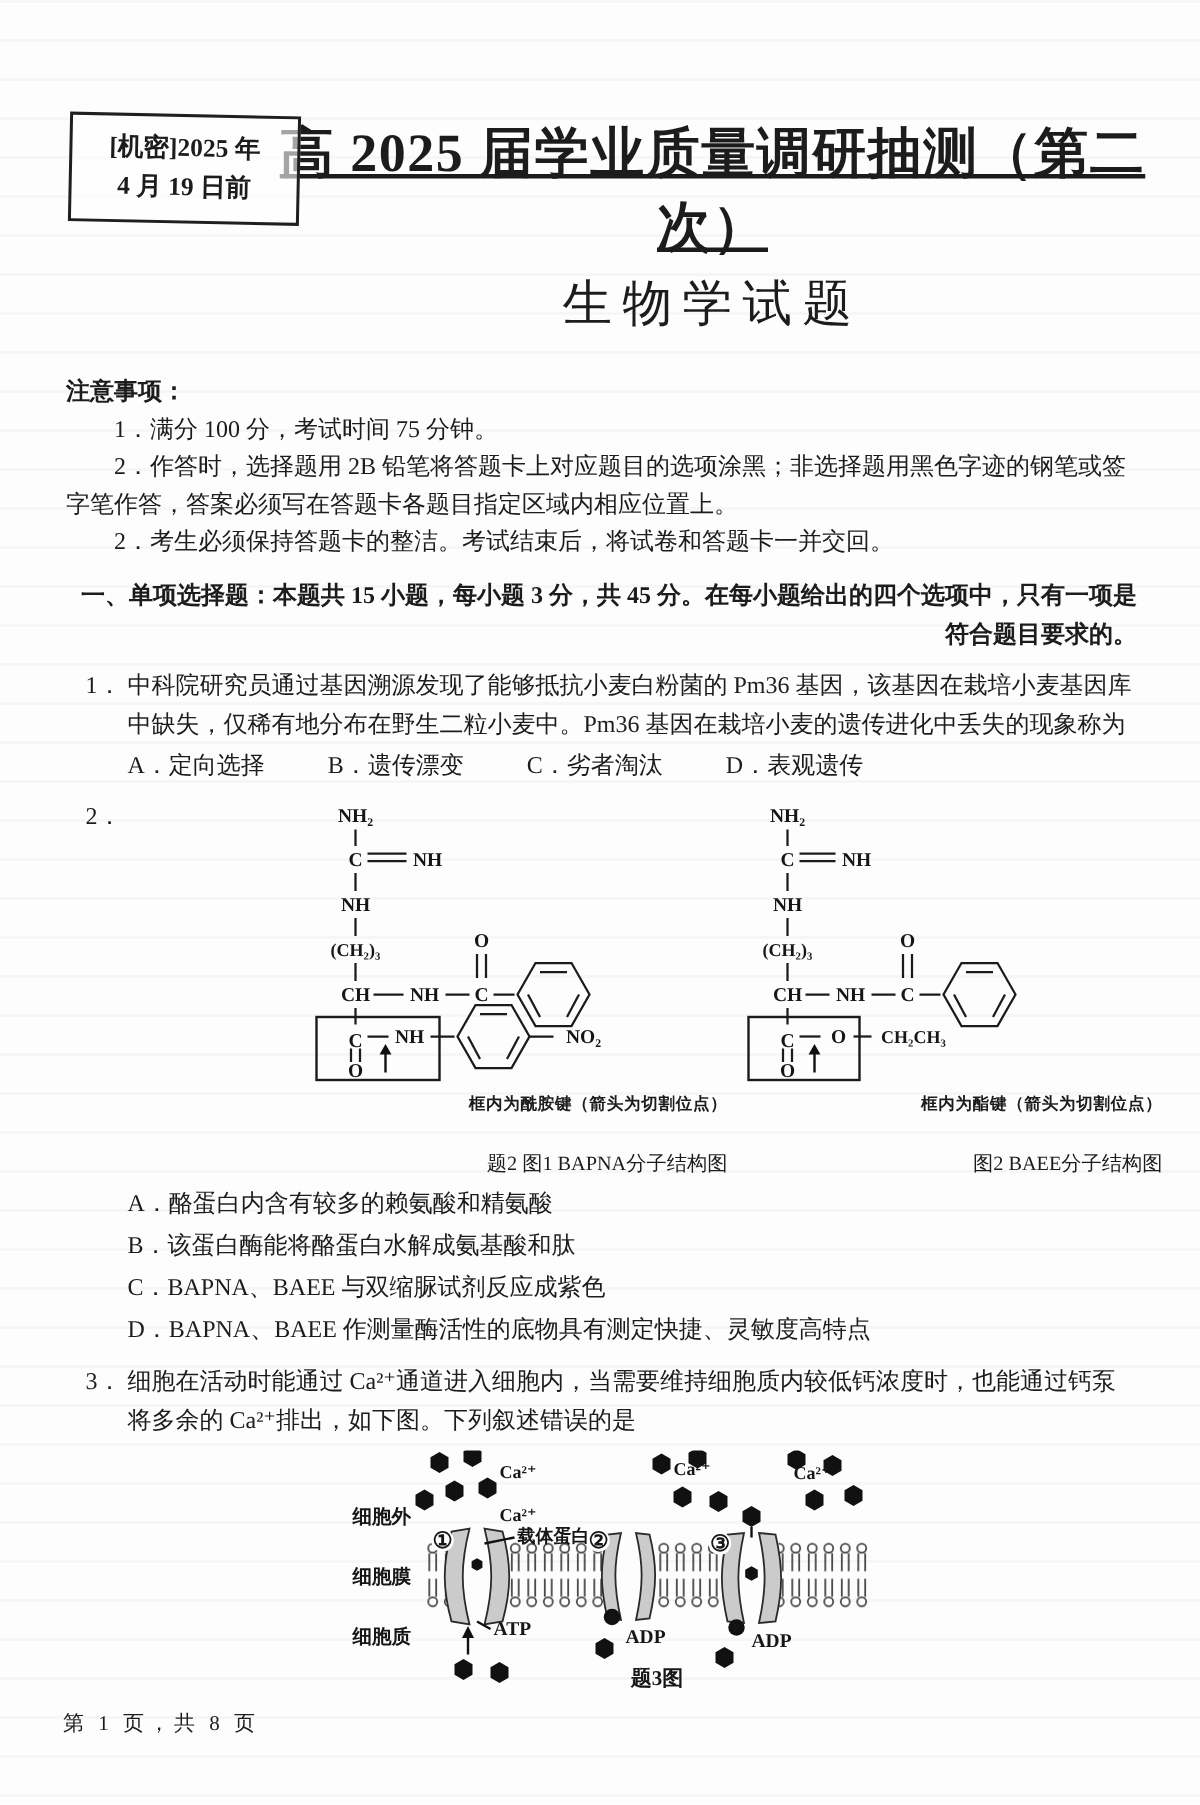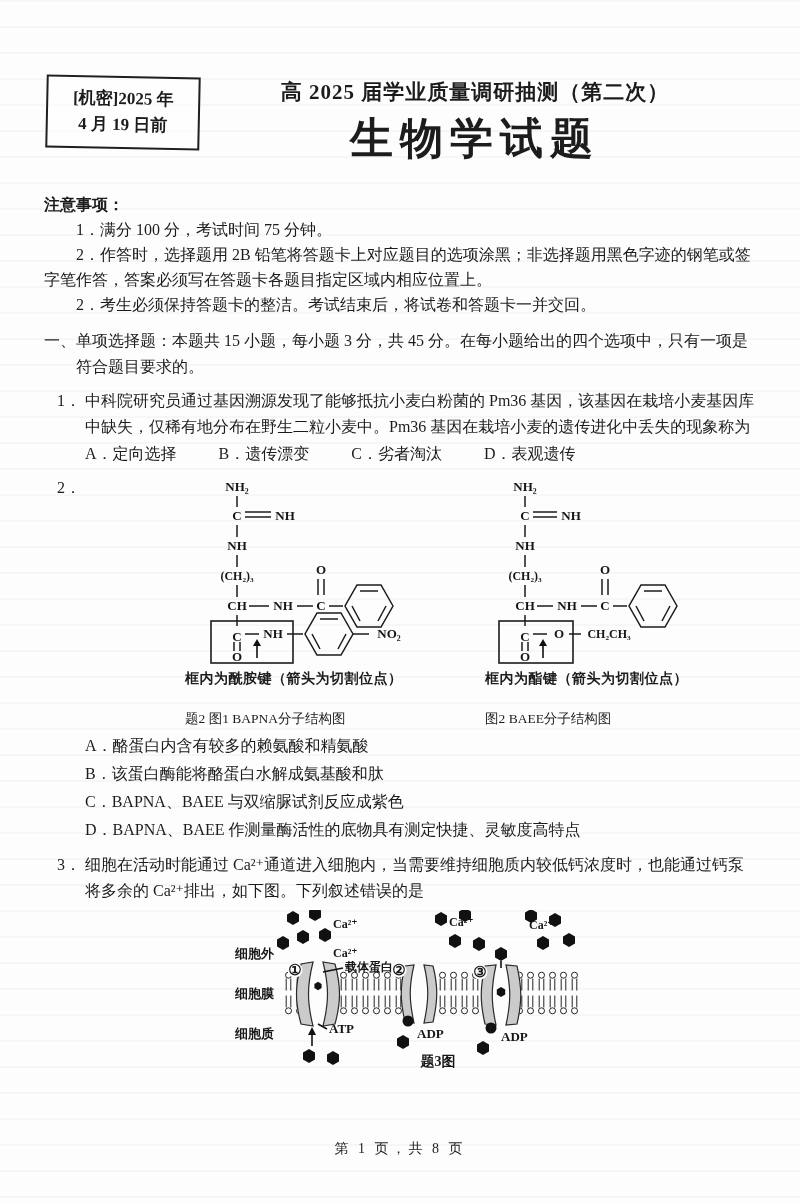--- a/index.html
+++ b/index.html
@@ -13,40 +13,40 @@
     overflow:hidden;
   }
   .header{position:relative;padding-top:78px;}
   .secrecy-box{
     position:absolute;left:46px;top:76px;width:142px;
     border:2.5px solid #1f1f1f;padding:8px 4px;
     text-align:center;font-size:17px;font-weight:bold;line-height:1.55;
     transform:rotate(1.2deg);background:rgba(255,255,255,0.6);
   }
   .titles{margin-left:150px;text-align:center;}
-  .exam-title{margin:0;font-size:21px;font-weight:bold;letter-spacing:1px;}
-  .exam-subtitle{margin:4px 0 0 0;font-size:43px;font-weight:bold;letter-spacing:7px;}
+  .exam-title{margin:0;font-size:36px;font-weight:bold;letter-spacing:1px;text-decoration:underline;}
+  .exam-subtitle{margin:4px 0 0 0;font-size:33px;font-weight:normal;letter-spacing:7px;}
   .content{padding:0 42px 0 44px;font-size:16px;line-height:25px;}
   .notice{margin-top:24px;}
   .notice-heading{font-weight:bold;}
   .notice p{margin:0;text-indent:2em;}
   .section-heading{
-    margin:11px 0 0 0;font-weight:normal;line-height:26px;
-    padding-left:2em;text-indent:-2em;
+    margin:11px 0 0 0;font-weight:bold;line-height:26px;
+    padding-left:2em;text-indent:-2em;text-align:right;
   }
   .question{position:relative;padding-left:41px;margin-top:8px;line-height:26px;}
   .qnum{position:absolute;left:13px;top:0;}
   .opts-row{display:flex;gap:42px;margin-top:1px;}
   .opts-col div{line-height:28px;}
   .chem-figs{display:flex;gap:0;margin:4px 0 0 100px;}
-  .chem-fig{text-align:left;}
-  .fig-note{font-size:14px;font-weight:bold;margin-top:1px;letter-spacing:0.5px;}
+  .chem-fig{text-align:right;}
+  .fig-note{font-size:11px;font-weight:bold;margin-top:1px;letter-spacing:0.5px;}
   .fig-caption{font-size:13.5px;font-weight:normal;margin-top:14px;}
   .membrane-fig{margin:6px 0 0 148px;}
-  .footer{position:absolute;left:0;right:0;top:1140px;text-align:center;font-size:14px;letter-spacing:3px;}
+  .footer{position:absolute;left:0;right:0;top:1140px;font-size:14px;letter-spacing:3px;padding-left:42px;}
   svg{display:block;}
   svg text{font-family:"Liberation Serif","DejaVu Serif",serif;fill:#161616;}
   .bond{stroke:#1b1b1b;stroke-width:1.5;fill:none;}
   .atom{font-size:13px;font-weight:bold;text-anchor:middle;}
   .atom-sm{font-size:12px;font-weight:bold;text-anchor:middle;}
   .struct-box{fill:none;stroke:#1b1b1b;stroke-width:1.6;}
   .hex{fill:#111;stroke:none;}
   .mem-label{font-size:13px;font-weight:bold;}
   .ca-label{font-size:12px;font-weight:bold;}
   .prot{fill:#cbcbcb;stroke:#2a2a2a;stroke-width:1.2;}

